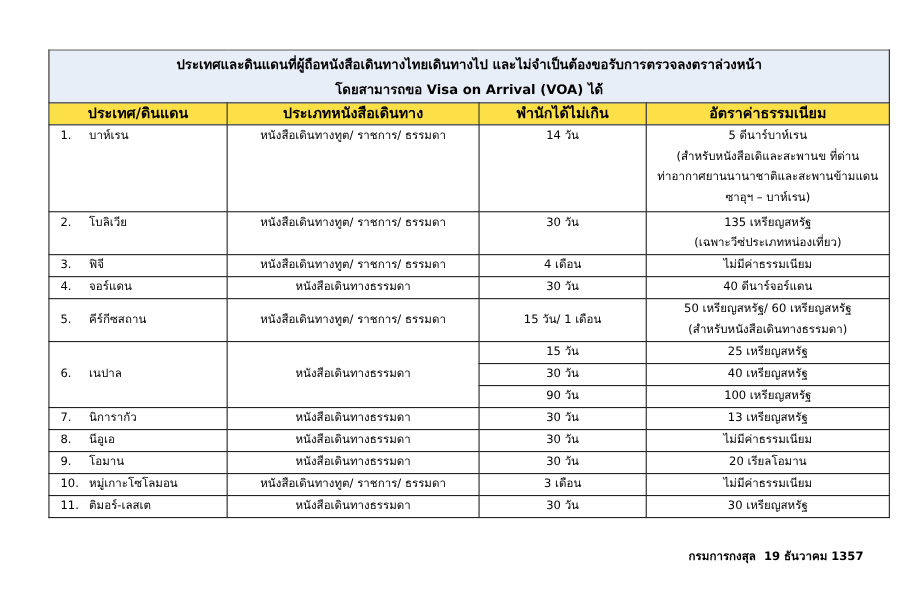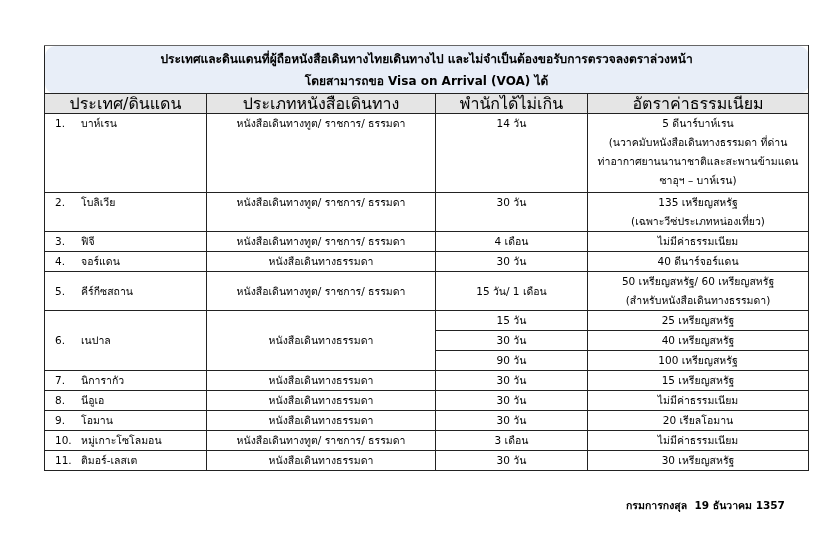--- a/index.html
+++ b/index.html
@@ -33,28 +33,27 @@
     white-space: nowrap;
   }
   .title-cell {
     background: #e8eef8;
     text-align: center;
     font-weight: bold;
     font-size: 12px;
     line-height: 22px !important;
     height: 47px;
     border-top: 1px solid #666 !important;
-    border-radius: 11px;
   }
   .header-row th {
-    background: #e5e5e5;
-    font-weight: normal;
+    background: #fde047;
+    font-weight: bold;
     text-align: center;
     height: 19px;
-    font-size: 16px;
+    font-size: 13px;
   }
   .col-country { width: 162px; }
   .col-passport { width: 229px; }
   .col-stay { width: 152px; }
   .col-fee { width: 221px; }
   .country-cell { text-align: left; padding-left: 10px !important; margin-top: 24px; }
   .num { display: inline-block; width: 26px; }
   .center { text-align: center; }
   .row-bahrain td { height: 78px; vertical-align: top; }
   .row-bahrain td.fee-cell { white-space: normal; line-height: 19px; }
@@ -92,21 +91,21 @@
       <th>พำนักได้ไม่เกิน</th>
       <th>อัตราค่าธรรมเนียม</th>
     </tr>
 
     <tr class="row-bahrain">
       <td class="country-cell"><span class="num">1.</span><span>บาห์เรน</span></td>
       <td class="center">หนังสือเดินทางทูต/ ราชการ/ ธรรมดา</td>
       <td class="center">14 วัน</td>
       <td class="center fee-cell">
         <div>5 ดีนาร์บาห์เรน</div>
-        <div>(นวาคมับหนังสือเดินทางธรรมดา ที่ด่าน</div>
+        <div>(สำหรับหนังสือเดิและสะพานข ที่ด่าน</div>
         <div>ท่าอากาศยานนานาชาติและสะพานข้ามแดน</div>
         <div>ซาอุฯ – บาห์เรน)</div>
       </td>
     </tr>
 
     <tr class="row-two">
       <td class="country-cell" style="vertical-align:top"><span class="num">2.</span><span>โบลิเวีย</span></td>
       <td class="center" style="vertical-align:top">หนังสือเดินทางทูต/ ราชการ/ ธรรมดา</td>
       <td class="center" style="vertical-align:top">30 วัน</td>
       <td class="center">
@@ -151,21 +150,21 @@
     </tr>
     <tr class="row-one">
       <td class="center">90 วัน</td>
       <td class="center">100 เหรียญสหรัฐ</td>
     </tr>
 
     <tr class="row-one">
       <td class="country-cell"><span class="num">7.</span><span>นิการากัว</span></td>
       <td class="center">หนังสือเดินทางธรรมดา</td>
       <td class="center">30 วัน</td>
-      <td class="center">15 เหรียญสหรัฐ</td>
+      <td class="center">13 เหรียญสหรัฐ</td>
     </tr>
 
     <tr class="row-one">
       <td class="country-cell"><span class="num">8.</span><span>นีอูเอ</span></td>
       <td class="center">หนังสือเดินทางธรรมดา</td>
       <td class="center">30 วัน</td>
       <td class="center">ไม่มีค่าธรรมเนียม</td>
     </tr>
 
     <tr class="row-one">

